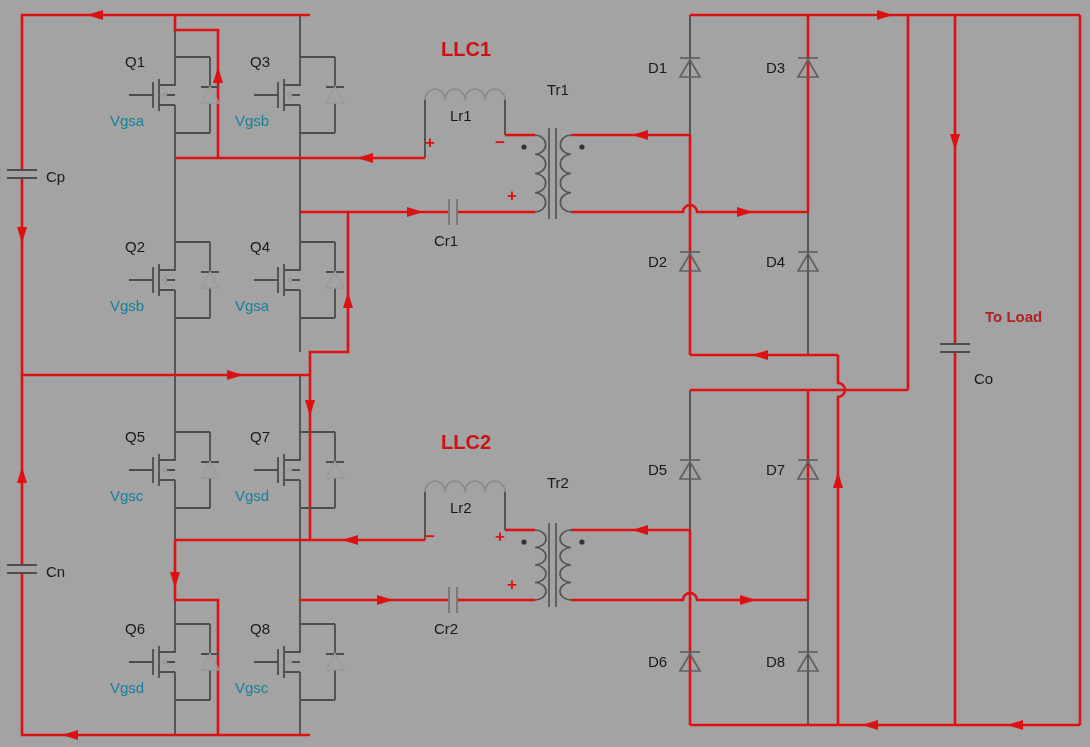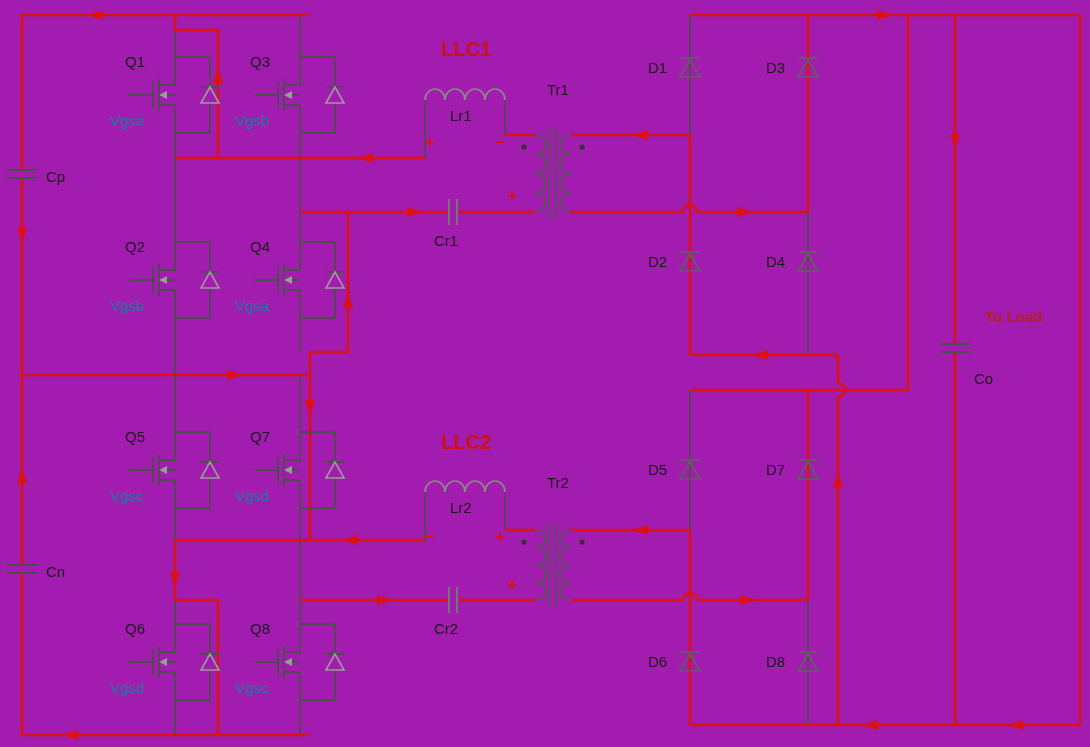--- a/index.html
+++ b/index.html
@@ -1,16 +1,16 @@
 <!DOCTYPE html>
 <html><head>
 <meta charset="utf-8">
 <style>
   html,body{margin:0;padding:0;background:#ffffff;}
-  .stage{position:relative;width:1090px;height:747px;background:#a21caf;overflow:hidden;}
+  .stage{position:relative;width:1090px;height:747px;background:#a3a3a3;overflow:hidden;}
   svg{position:absolute;left:0;top:0;}
   text{font-family:"Liberation Sans","DejaVu Sans",sans-serif;}
   .lbl{font-size:15px;fill:#1a1a1a;}
   .gate{font-size:15px;fill:#17809c;}
   .tank{font-size:20px;font-weight:bold;fill:#cc1111;}
   .pol{font-size:17px;font-weight:bold;fill:#dd1111;}
   .load{font-size:15px;font-weight:600;fill:#b22222;}
   .wire{stroke:#4d4d4d;stroke-width:1.8;fill:none;}
   .red{stroke:#dd1111;stroke-width:2.6;fill:none;}
   .trf{stroke:#555555;stroke-width:1.7;fill:none;}

